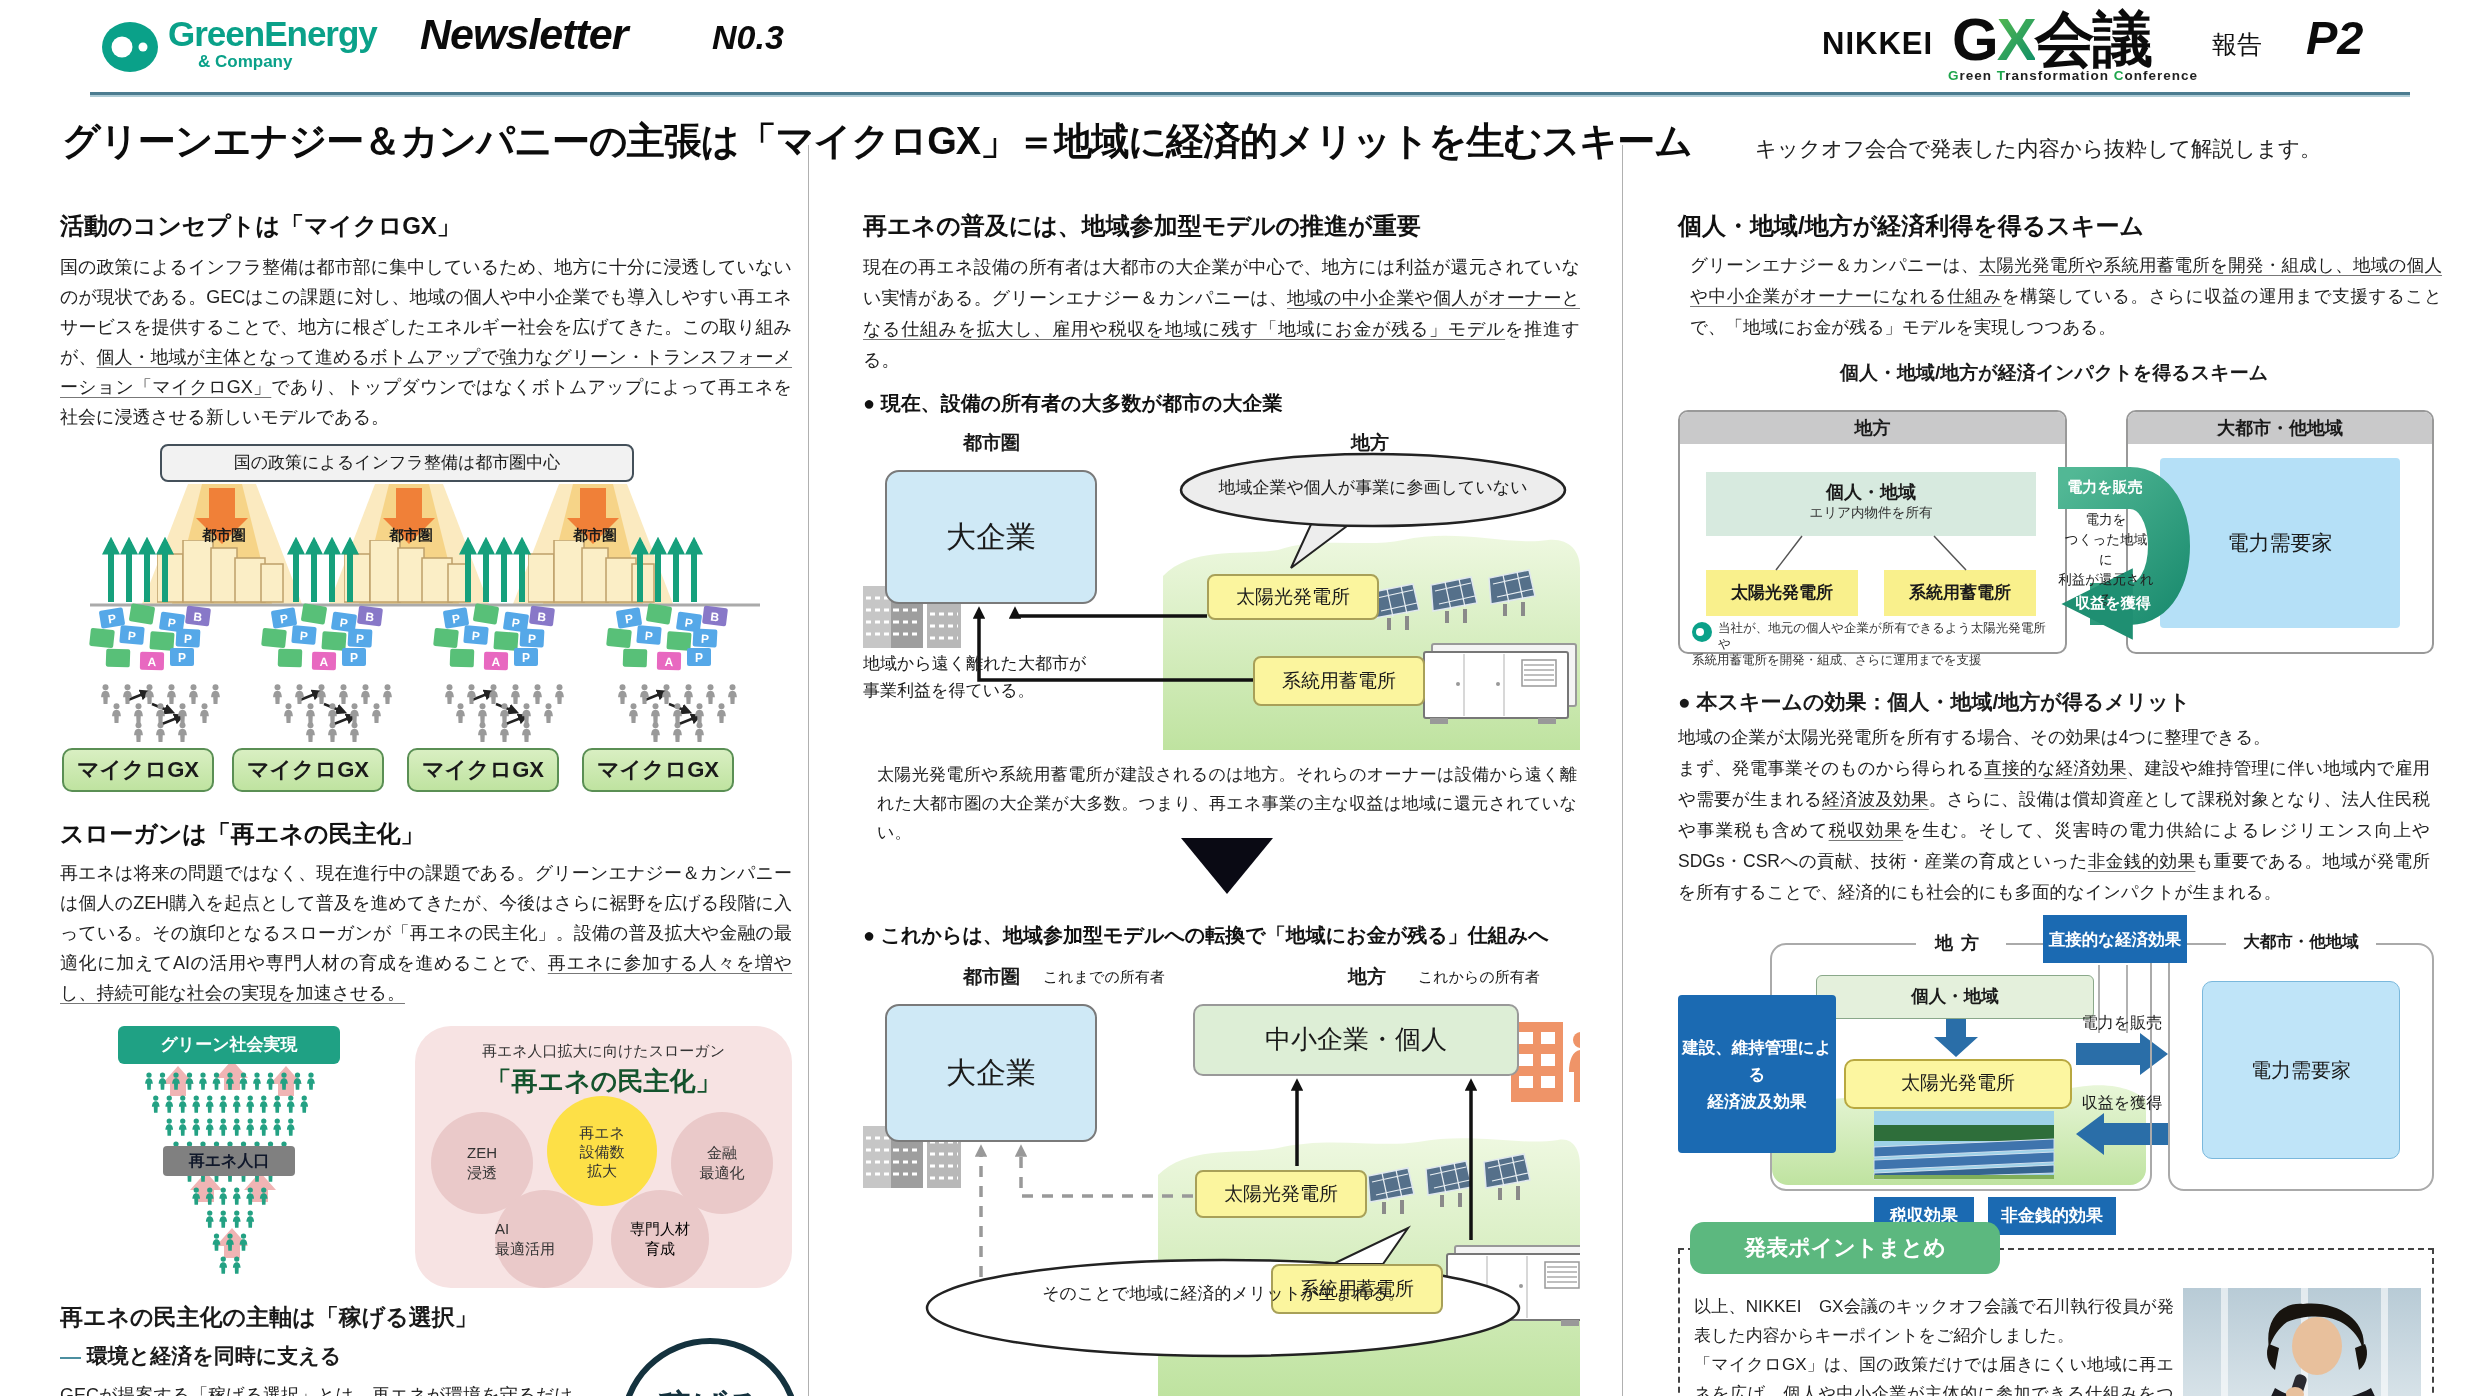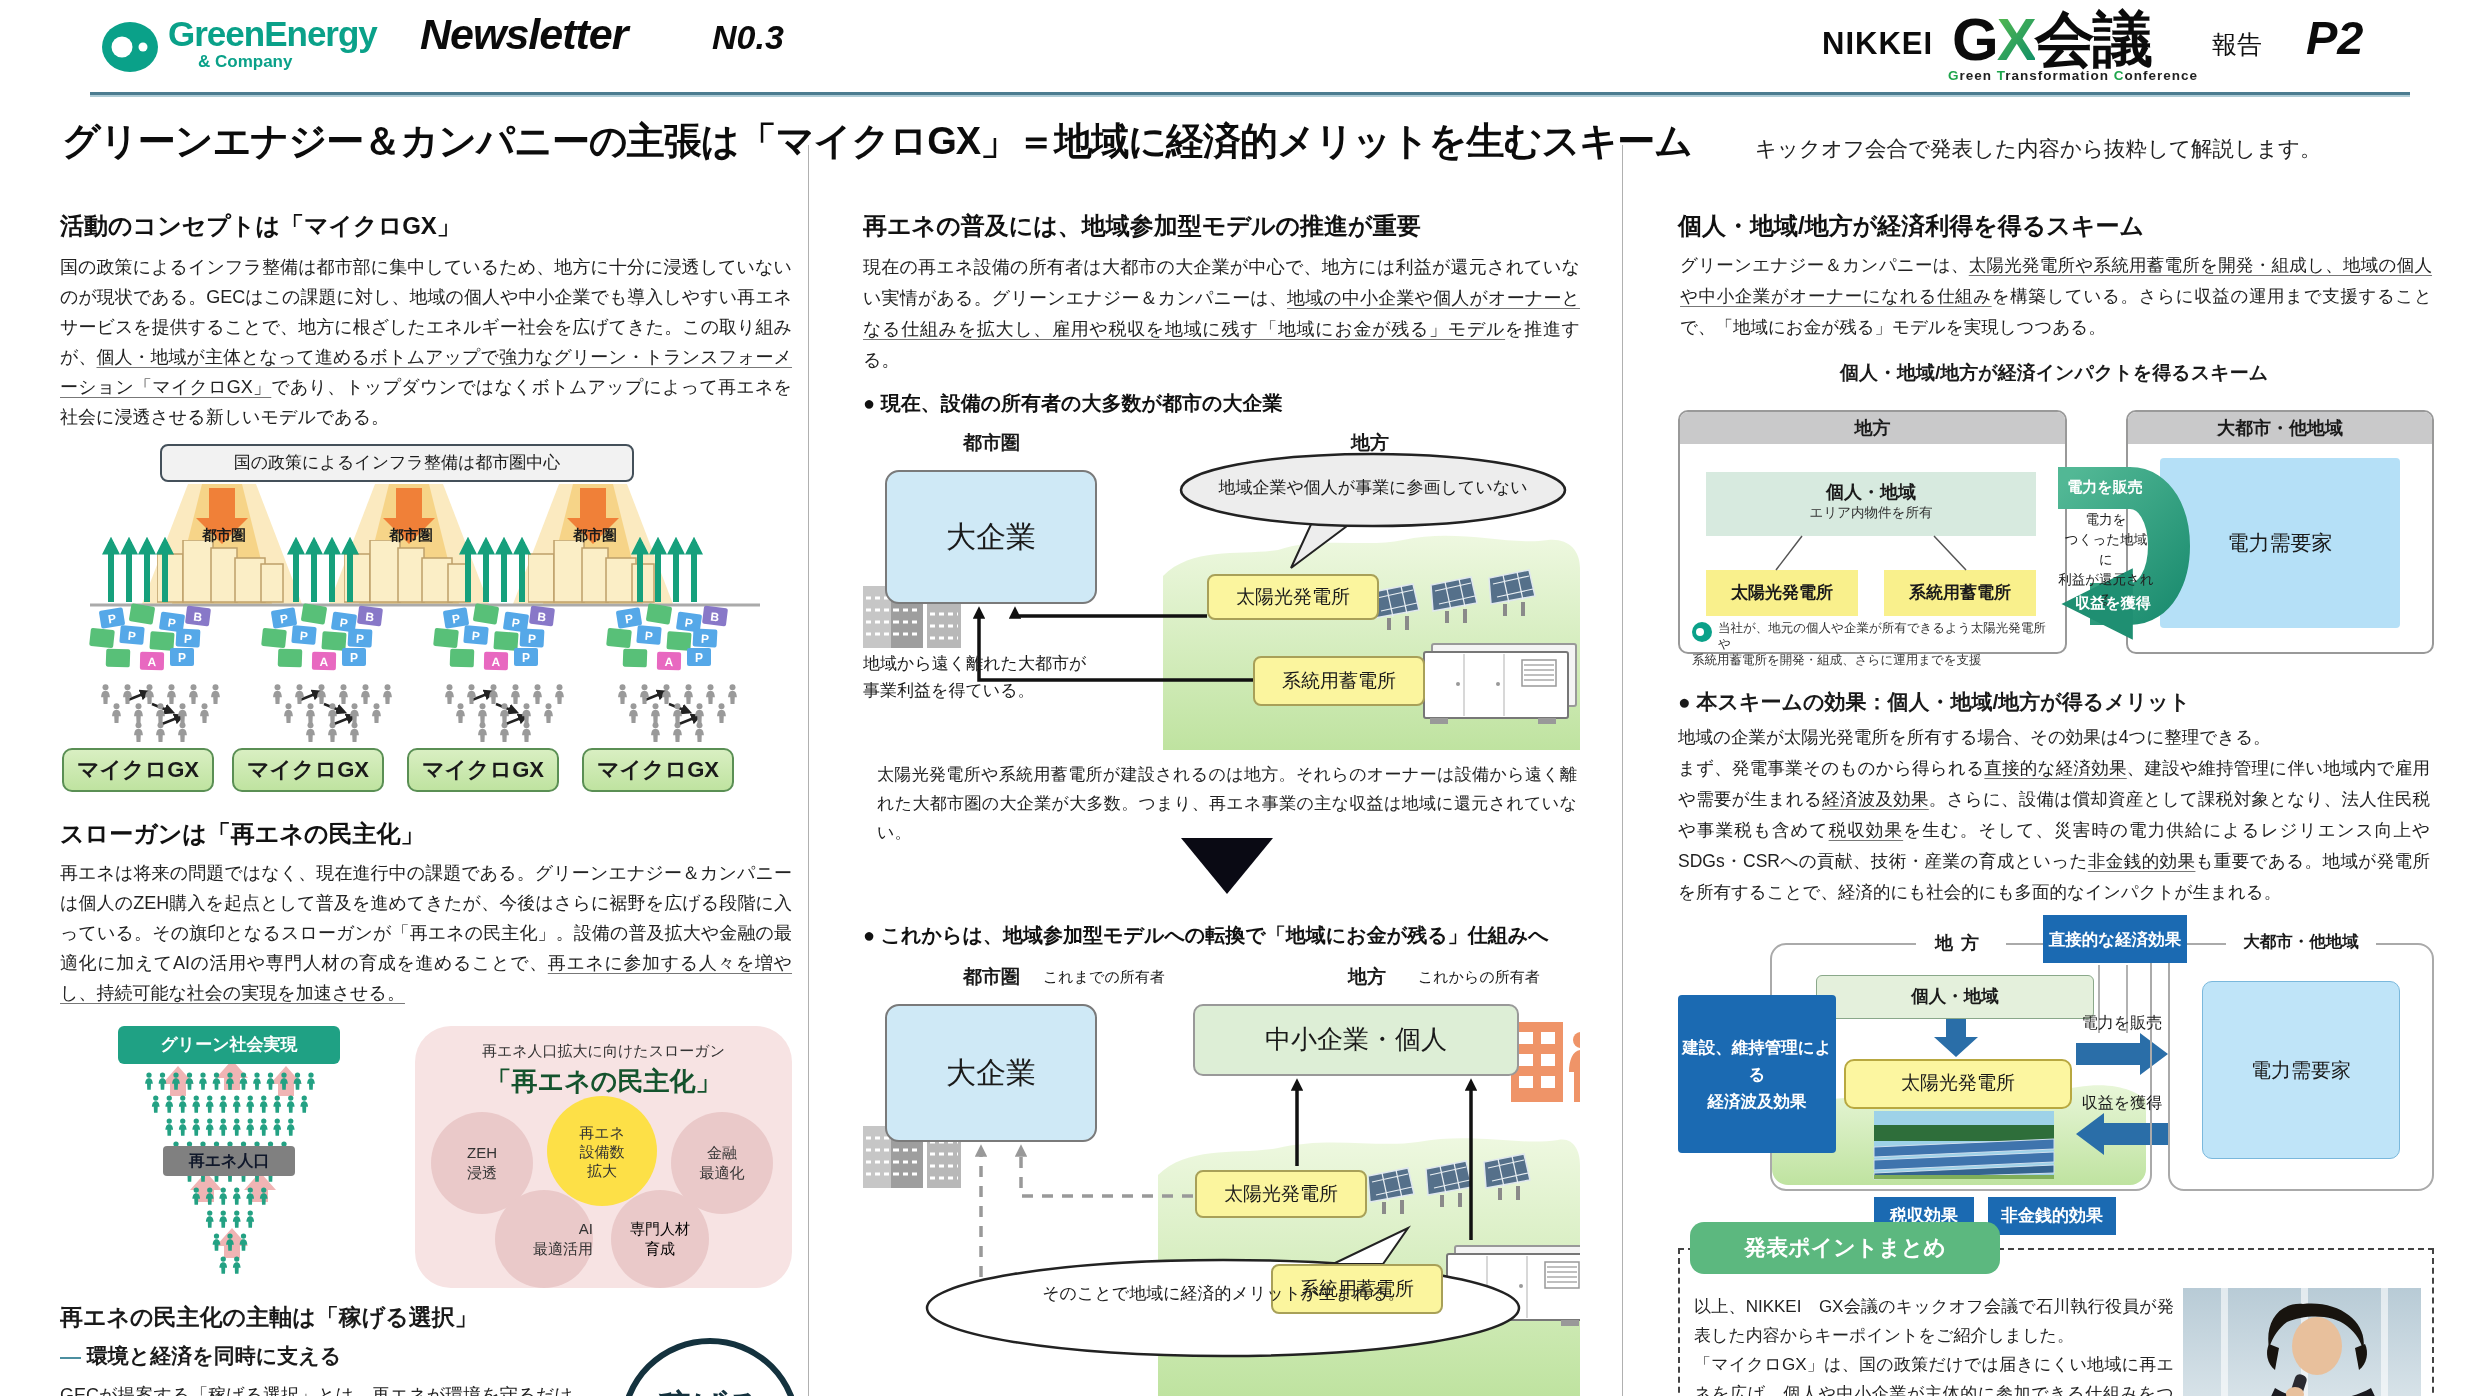--- a/index.html
+++ b/index.html
@@ -520,21 +520,21 @@
         </div>
         <div class="abs" style="left:132px;top:70px;width:110px;height:110px;border-radius:50%;background:#fde047;display:flex;flex-direction:column;align-items:center;justify-content:center;font-size:15px;color:#333;line-height:19px;">
           <span>再エネ</span>
             <span>設備数</span>
             <span>拡大</span>
         </div>
         <div class="abs" style="left:256px;top:86px;width:102px;height:102px;border-radius:50%;background:#eac9c9;display:flex;flex-direction:column;align-items:center;justify-content:center;font-size:15px;color:#333;line-height:20px;">
           <span>金融</span>
             <span>最適化</span>
         </div>
-        <div class="abs" style="left:80px;top:164px;width:98px;height:98px;border-radius:50%;background:#eac9c9;display:flex;flex-direction:column;align-items:flex-end;justify-content:center;font-size:15px;color:#333;line-height:20px;">
+        <div class="abs" style="left:80px;top:164px;width:98px;height:98px;border-radius:50%;background:#eac9c9;display:flex;flex-direction:column;align-items:flex-start;justify-content:center;font-size:15px;color:#333;line-height:20px;">
           <span>AI</span>
             <span>最適活用</span>
         </div>
         <div class="abs" style="left:196px;top:164px;width:98px;height:98px;border-radius:50%;background:#eac9c9;display:flex;flex-direction:column;align-items:center;justify-content:center;font-size:15px;color:#000000;line-height:20px;">
           <span>専門人材</span>
             <span>育成</span>
         </div>
       </div>
     </div>
 
@@ -628,21 +628,21 @@
       <div class="abs ybox" style="left:332px;top:210px;width:168px;height:44px;font-size:19px;line-height:44px;">太陽光発電所</div>
       <div class="abs ybox" style="left:408px;top:304px;width:168px;height:46px;font-size:19px;line-height:46px;">系統用蓄電所</div>
       <div class="abs center" style="left:88px;top:320px;width:545px;font-size:17px;line-height:27px;">
         <div>そのことで地域に経済的メリットが生まれる。</div>
       </div>
     </div>
   </div>
 
   <div class="abs" style="left:1678px;top:0;width:752px;height:1396px;">
     <div class="abs colhead" style="left:0;top:210px;">個人・地域/地方が経済利得を得るスキーム</div>
-    <div class="abs jbody" style="left:2px;top:250px;width:752px;font-size:17.5px;line-height:31px;">
+    <div class="abs jbody" style="left:12px;top:250px;width:752px;font-size:17.5px;line-height:31px;">
       <span>グリーンエナジー＆カンパニーは、</span><span class="u">太陽光発電所や系統用蓄電所を開発・組成し、地域の個人や中小企業がオーナーになれる仕組み</span><span>を構築している。さらに収益の運用まで支援することで、「地域にお金が残る」モデルを実現しつつある。</span>
     </div>
     <div class="abs center" style="left:0;top:360px;width:752px;font-size:19px;font-weight:bold;">個人・地域/地方が経済インパクトを得るスキーム</div>
 
     <div class="abs" style="left:0;top:392px;width:752px;height:268px;">
       <div class="abs gpanel" style="left:0;top:18px;width:385px;height:240px;">
         <div class="phdr">地方</div>
       </div>
       <div class="abs" style="left:28px;top:80px;width:330px;height:64px;background:#d7eadf;text-align:center;">
         <div style="font-size:18px;font-weight:bold;margin-top:8px;">個人・地域</div>

